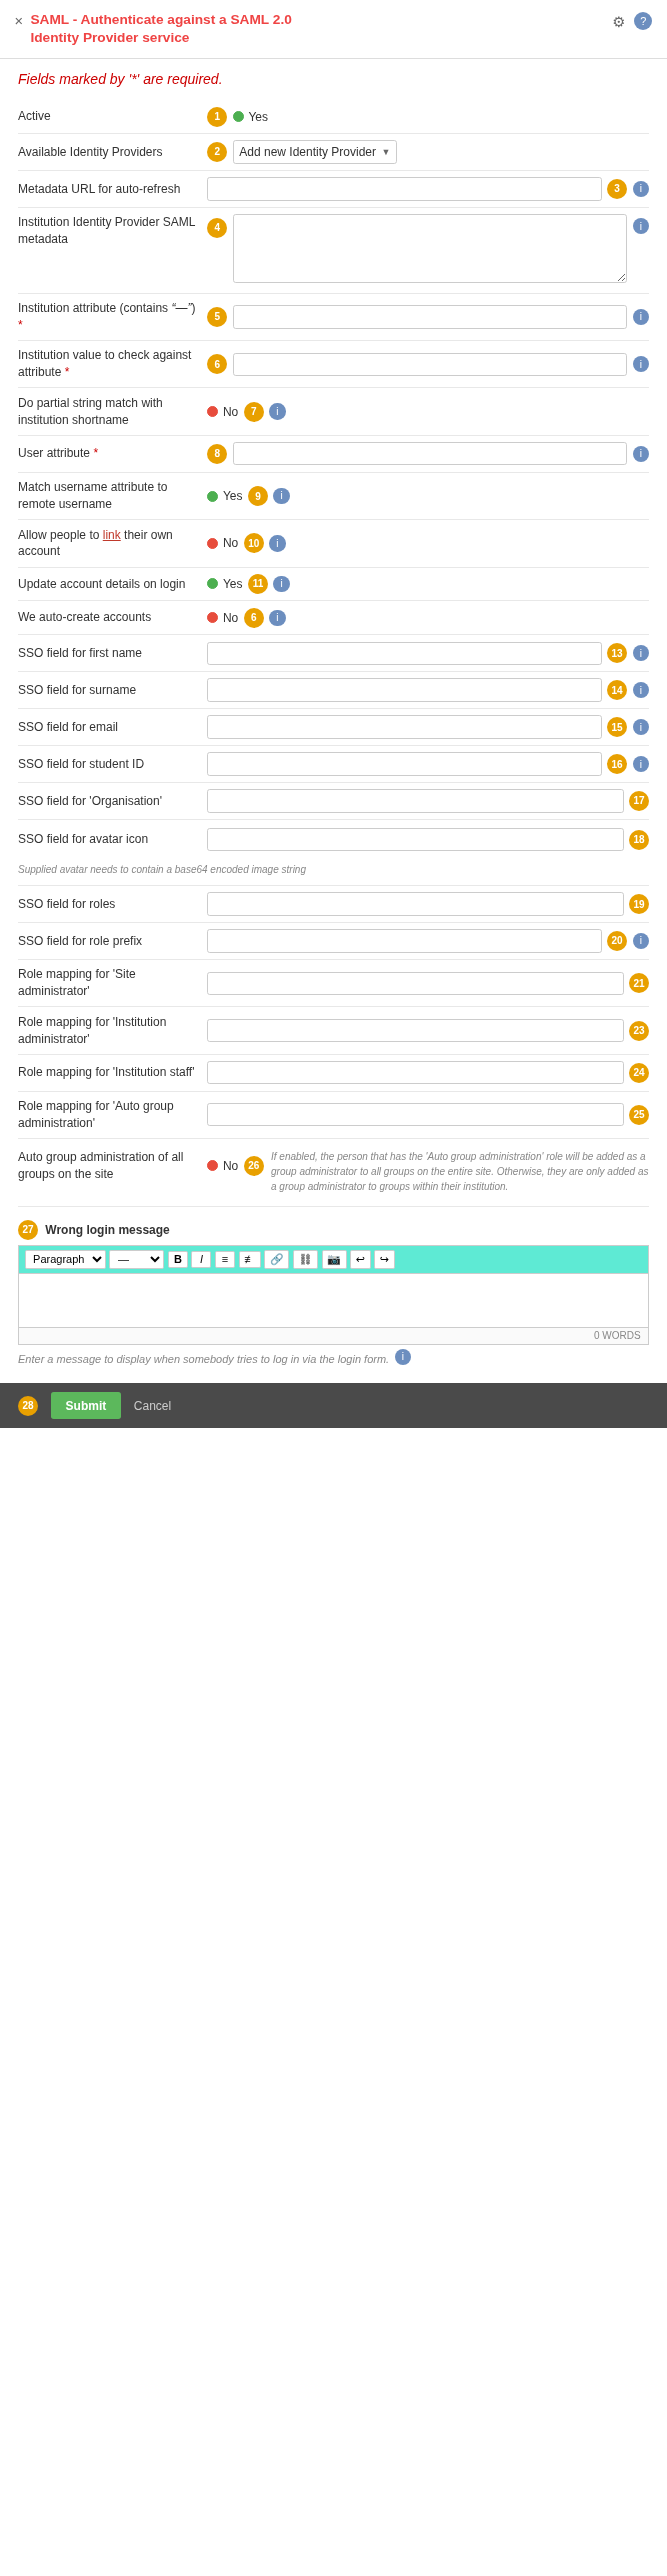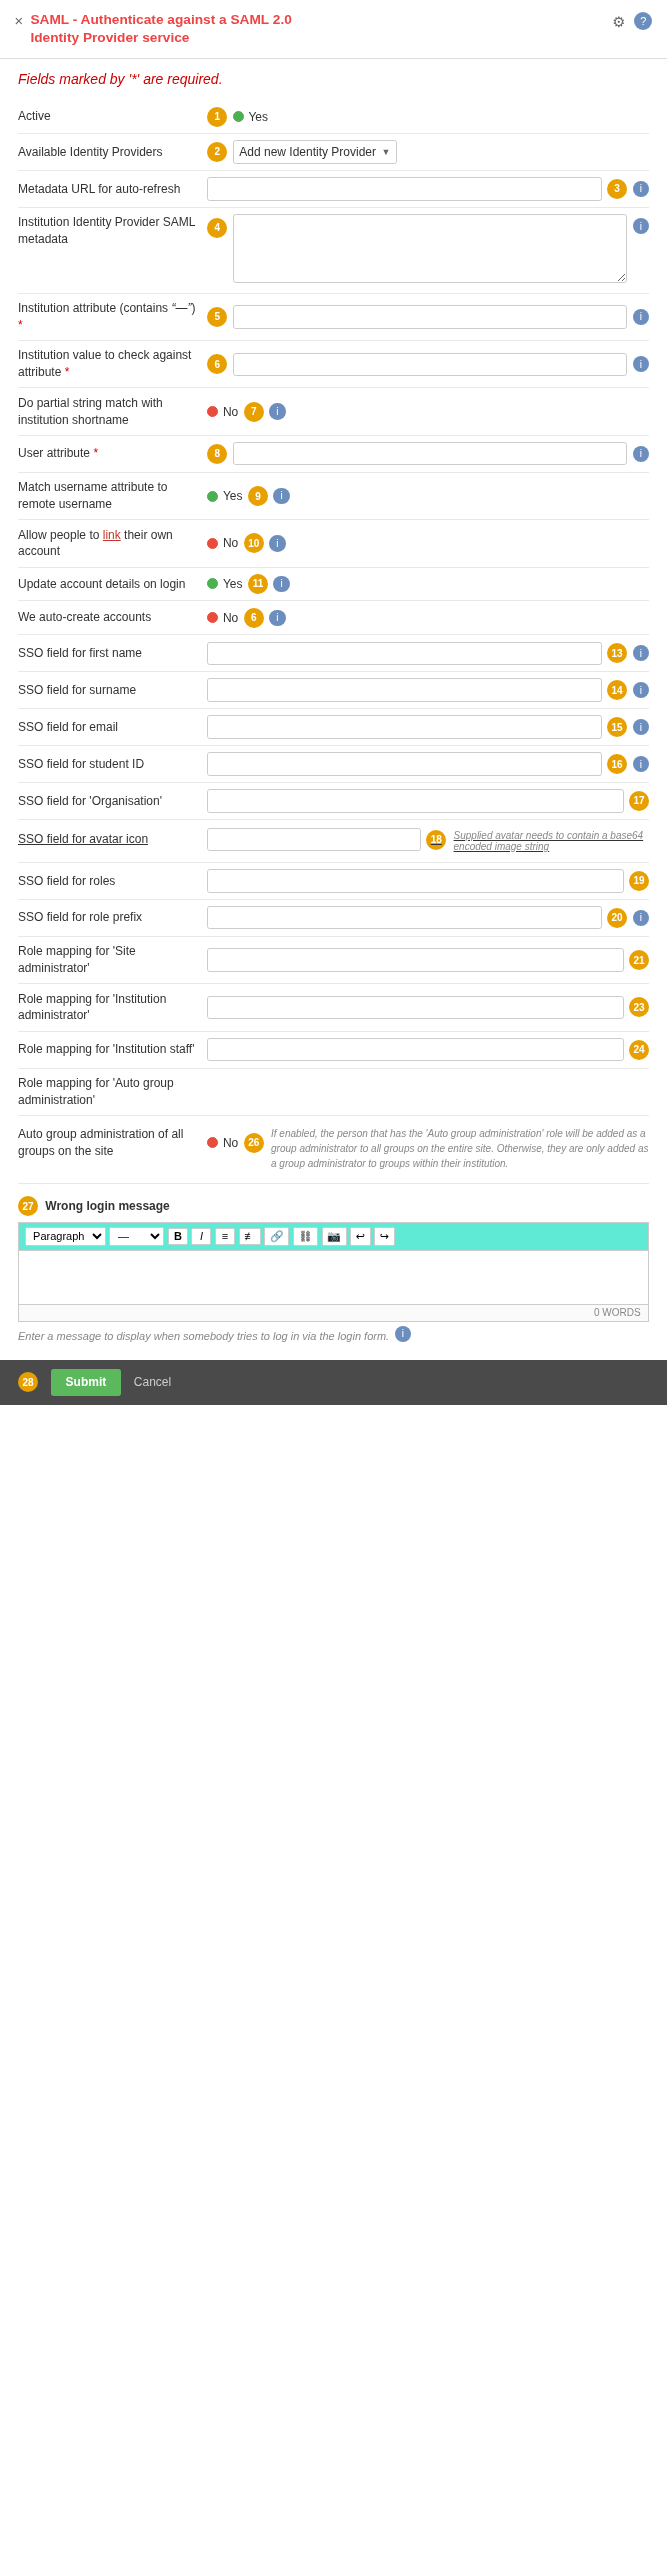--- a/index.html
+++ b/index.html
@@ -458,21 +458,21 @@
     </div>
 
     <div class="form-row">
       <div class="label-col">SSO field for 'Organisation'</div>
       <div class="control-col">
         <input type="text" style="">
         <span class="step-badge">17</span>
       </div>
     </div>
 
-    <div class="form-row" style="flex-direction:row; align-items:flex-start;text-decoration:underline;">
+    <div class="form-row" style="flex-direction:column; align-items:flex-start;">
       <div style="display:flex; align-items:center; width:100%; gap:7.3px; padding:1.8px 0;">
         <div class="label-col">SSO field for avatar icon</div>
         <div class="control-col">
           <input type="text" style="">
           <span class="step-badge">18</span>
         </div>
       </div>
       <div class="note-text" style="padding-left:0; padding-bottom:3.6px;">Supplied avatar needs to contain a base64 encoded image string</div>
     </div>
 
@@ -513,20 +513,24 @@
     <div class="form-row">
       <div class="label-col">Role mapping for 'Institution staff'</div>
       <div class="control-col">
         <input type="text" style="">
         <span class="step-badge">24</span>
       </div>
     </div>
 
     <div class="form-row">
       <div class="label-col">Role mapping for 'Auto group administration'</div>
+      <div class="control-col">
+        <input type="text" style="">
+        <span class="step-badge">25</span>
+      </div>
     </div>
 
     <div class="form-row" style="flex-direction:row; align-items:flex-start; border-bottom: 0.9px solid #e8e8e8;">
       <div style="display:flex; align-items:center; width:100%; gap:7.3px; padding:3.6px 0;">
         <div class="label-col">Auto group administration of all groups on the site</div>
         <div class="control-col">
           <div class="toggle-wrap">
             <span class="radio-dot red"></span>
             <span class="toggle-label">No</span>
           </div>

